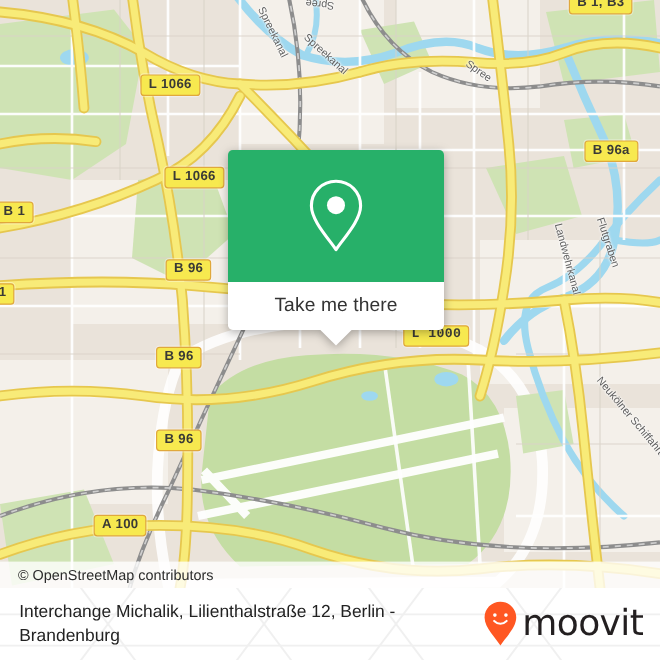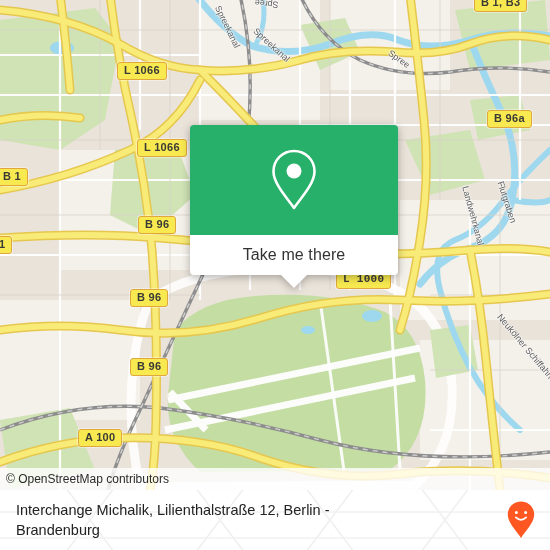--- a/index.html
+++ b/index.html
@@ -37,21 +37,21 @@
   .wlabel{
     position:absolute;
     color:#5e5e5e;
     font-size:9px;
     white-space:nowrap;
     text-shadow:0 0 2px #fff,0 0 2px #fff,0 0 3px #fff;
   }
 
   
   .popup{
-    position:absolute;left:190px;top:125px;width:208px;
+    position:absolute;left:190px;top:125px;width:180px;
     filter:drop-shadow(0 2px 4px rgba(0,0,0,.30));
   }
   .popup-body{
     background:#27b069;
     height:110px;border-radius:4px 4px 0 0;
     display:flex;align-items:center;justify-content:center;
   }
   .popup-foot{
     background:#ffffff;height:40px;border-radius:0 0 4px 4px;
     display:flex;align-items:center;justify-content:center;
@@ -69,21 +69,21 @@
     border-top:13px solid #ffffff;
   }
 
   
   .attrib{
     position:absolute;left:0;bottom:0;width:550px;height:22px;
     background:rgba(255,255,255,.78);
     display:flex;align-items:center;
   }
   .attrib span{
-    font-size:12px;color:#2b2b2b;padding-left:6px;
+    font-size:12px;color:#2b2b2b;padding-left:15px;
   }
 
   
   .footer{
     position:absolute;left:0;top:490px;width:550px;height:60px;
     background:#ffffff;overflow:hidden;
     display:flex;align-items:center;justify-content:flex-end;
   }
   .footer-wm{position:absolute;left:0;top:0;width:550px;height:60px;opacity:1;}
   .footer-title{
@@ -256,21 +256,21 @@
       </div>
 
     <div id="shield-layer">
         <div class="shield" style="left: 117px; top: 62px;">L 1066</div>
         <div class="shield" style="left: 137px; top: 139px;">L 1066</div>
         <div class="shield" style="left: -4px; top: 168px;">B 1</div>
         <div class="shield" style="left: -8px; top: 236px;">1</div>
         <div class="shield" style="left: 138px; top: 216px;">B 96</div>
         <div class="shield" style="left: 130px; top: 289px;">B 96</div>
         <div class="shield" style="left: 130px; top: 358px;">B 96</div>
-        <div class="shield" style="left: 487px; top: 110px;">B 96a</div>
+        <div class="shield" style="left: 487px; top: 117px;">B 96a</div>
         <div class="shield" style="left: 474px; top: -6px;">B 1, B3</div>
         <div class="shield" style="left: 336px; top: 271px; font-family: Liberation Mono, monospace;">L 1000</div>
         <div class="shield" style="left: 78px; top: 429px;">A 100</div>
       </div>
 
     <div class="popup">
       <div class="popup-body">
         <svg width="52" height="66" viewBox="0 0 52 66">
           <path d="M26 4 C14.5 4 5.5 13 5.5 24.5 C5.5 37 20 52 26 61 C32 52 46.5 37 46.5 24.5 C46.5 13 37.5 4 26 4 Z" fill="none" stroke="#ffffff" stroke-width="2.6" stroke-linejoin="round"></path>
           <circle cx="26" cy="24" r="7.5" fill="#ffffff"></circle>
@@ -305,16 +305,17 @@
 
     <div class="footer-title">Interchange Michalik, Lilienthalstraße 12, Berlin - Brandenburg</div>
 
     <div class="brand">
       <svg width="30" height="40" viewBox="0 0 30 40">
         <path d="M15 1.5 C7.5 1.5 1.8 7.3 1.8 14.6 C1.8 23.5 12 32.5 15 38 C18 32.5 28.2 23.5 28.2 14.6 C28.2 7.3 22.5 1.5 15 1.5 Z" fill="#ff5722"></path>
         <circle cx="10.4" cy="12.6" r="1.5" fill="#ffffff"></circle>
         <circle cx="19.6" cy="12.6" r="1.5" fill="#ffffff"></circle>
         <path d="M9.8 17.4 Q15 22.2 20.2 17.4" fill="none" stroke="#ffffff" stroke-width="1.7" stroke-linecap="round"></path>
       </svg>
+      <span class="brand-word">moovit</span>
     </div>
   </div>
 
 </div>
 
 </body></html>

